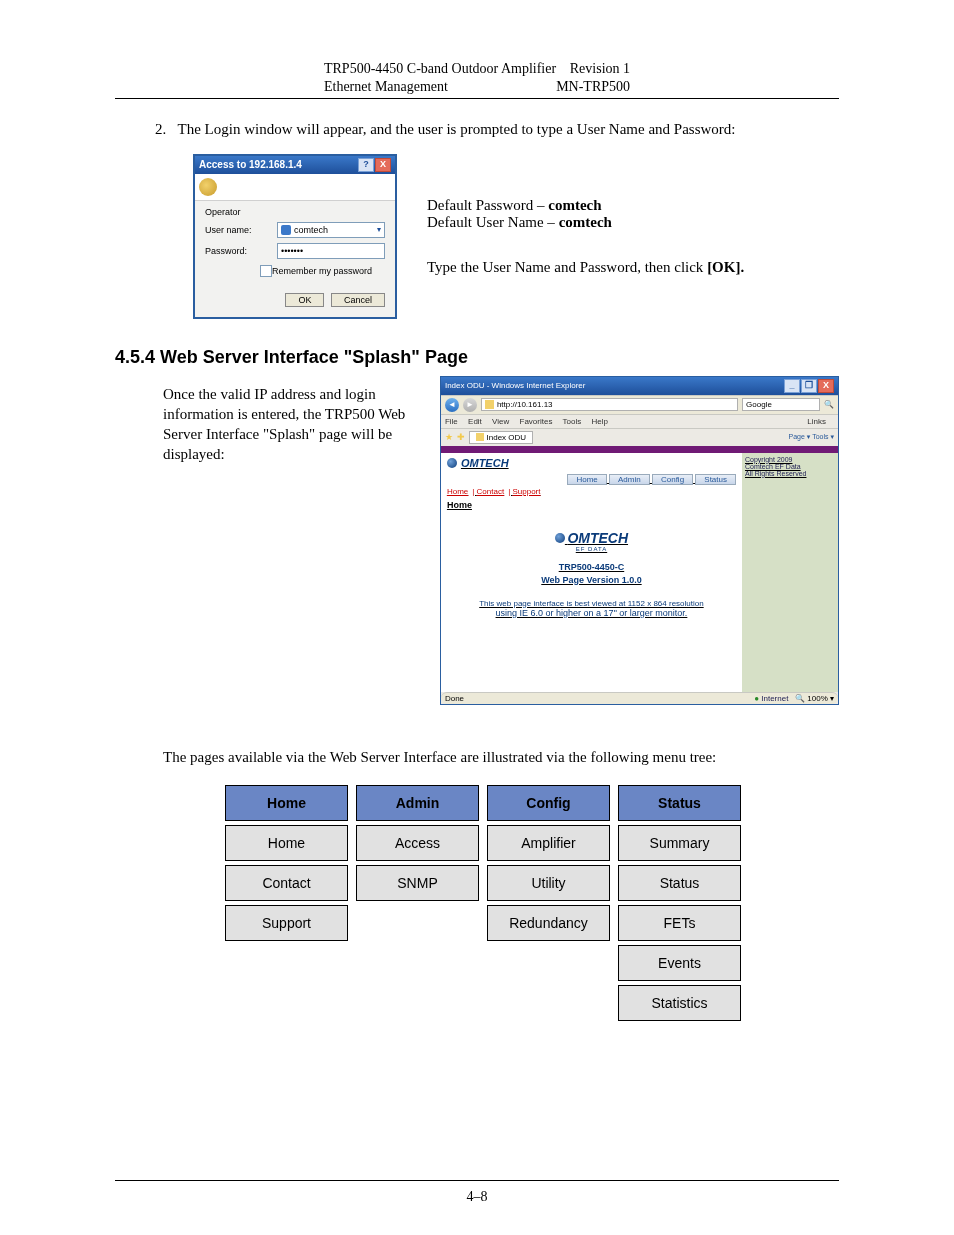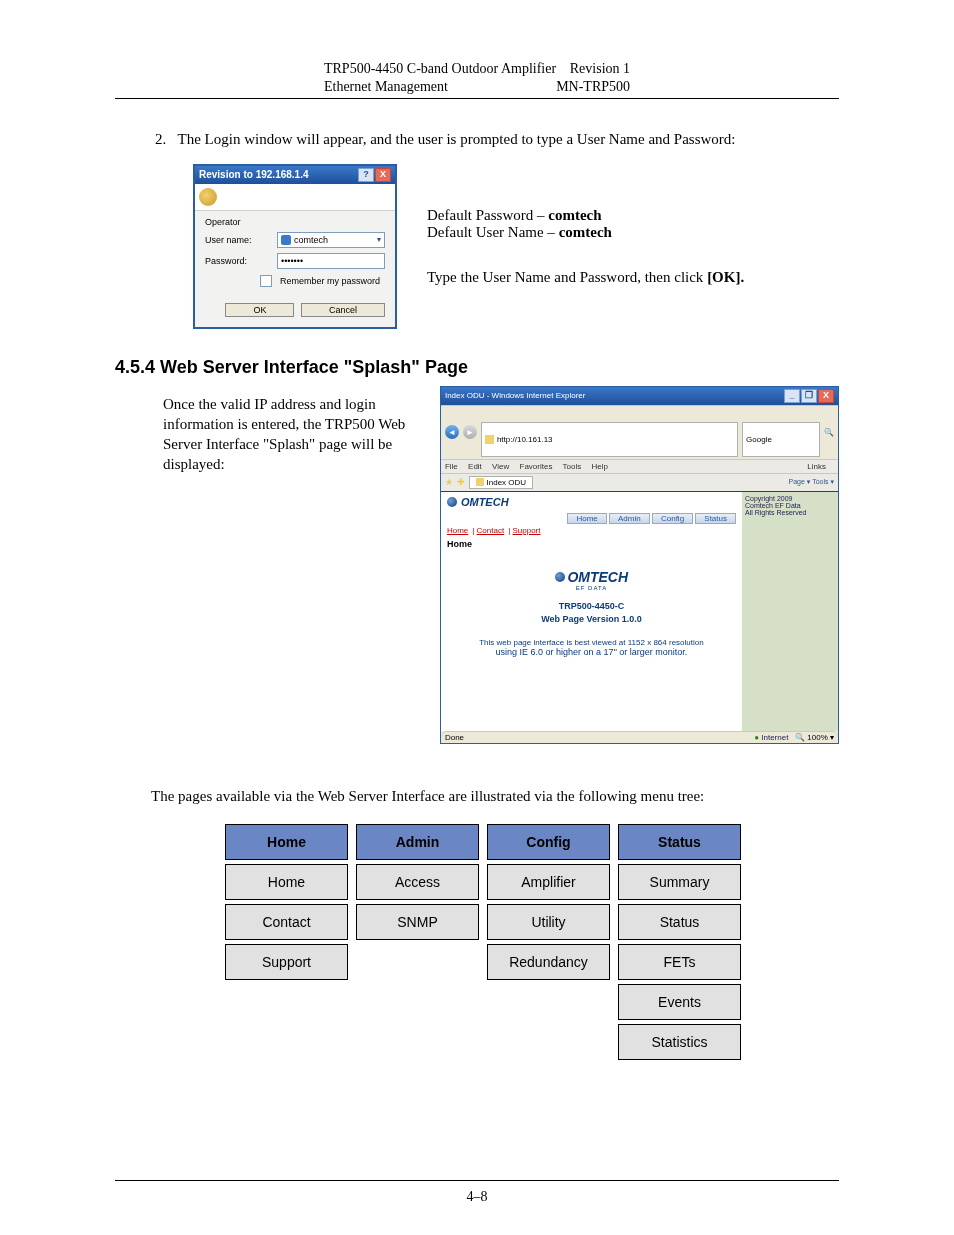--- a/index.html
+++ b/index.html
@@ -17,21 +17,21 @@
     padding: 60px 115px 40px 115px;
   }
   .hdr {
     display: flex;
     justify-content: center;
     font-size: 14px;
     line-height: 1.3;
   }
   hr.sep { border: none; border-top: 1px solid #000; margin: 2px 0 0 0; }
   .body-text { font-size: 15px; line-height: 1.35; }
-  .num-item { margin-top: 30px; margin-left: 40px; }
+  .num-item { margin-top: 20px; margin-left: 40px; }
   .login-side { margin-left: 65px; font-size: 15px; }
   .h454 {
     font-family: Arial, Helvetica, sans-serif;
     font-weight: bold;
     font-size: 18px;
     margin-top: 28px;
   }
   .intro454 { margin-top: 8px; width: 260px; font-family: Liberation Serif, serif; }
   
   .login-dlg {
@@ -65,50 +65,50 @@
     border: 1px solid #7f9db9;
     background: #fff;
     height: 14px;
     padding: 0 3px;
     font-size: 9px;
     display: flex;
     align-items: center;
     justify-content: space-between;
   }
   .inp .arrow { color:#1e4f9a; font-size:8px; }
-  .chk { display:flex; align-items:center; margin-top:6px; margin-left:55px; gap:8px; }
+  .chk { display:flex; align-items:center; margin-top:6px; margin-left:55px; gap:0; }
   .chk-box { width:10px; height:10px; border:1px solid #7f9db9; background:#fff; }
   .btn-row { text-align: right; margin-top: 16px; }
-  .dlg-btn { display:inline-block; border:1px solid #888; background:#ece9d8; font-size:9px; padding:1px 27px; margin-left:4px; }
+  .dlg-btn { display:inline-block; border:1px solid #888; background:#ece9d8; font-size:9px; padding:1px 12px; margin-left:4px; }
   
   .browser {
     width: 405px;
     border: 1px solid #2a5ea0;
     font-family: Tahoma, Arial, sans-serif;
     font-size: 8px;
     background: #eceae4;
     color: #000;
   }
   .br-title {
     background: linear-gradient(#3a78c9, #1e4f9a);
     color: #fff;
     padding: 2px 4px;
     display:flex; justify-content:space-between; align-items:center;
   }
   .br-title .btns { display:flex; }
   .br-addr { display:flex; align-items:center; padding:2px 4px; gap:4px; border-top:1px solid #c9c9c3; border-bottom:1px solid #c9c9c3; background:#ece9d8;}
   .nav-circ { width:14px; height:14px; border-radius:50%; background:linear-gradient(#6fb2ef,#2a6fc2); display:flex; align-items:center; justify-content:center; color:#fff; font-size:8px;}
-  .addr-box { flex:1; background:#fff; border:1px solid #b0b0b0; padding:12px 3px; display:flex; align-items:center; gap:3px;margin-top:14px;}
+  .addr-box { flex:1; background:#fff; border:1px solid #b0b0b0; padding:1px 3px; display:flex; align-items:center; gap:3px;}
   .br-menu { padding:2px 4px; font-size:8px; color:#333; border-bottom:1px solid #c9c9c3; }
   .br-menu span { margin-right:8px; }
   .br-row2 { display:flex; justify-content:space-between; align-items:center; padding:2px 4px; font-size:8px; }
   .br-tab { background:#fff; border:1px solid #b0b0b0; padding:1px 6px; display:flex; align-items:center; gap:3px;}
   .star { color:#f2c94c; font-size:9px; }
   .br-tools { color:#2a5a9a; font-size:7px; }
-  .br-content { display:flex; background:#fff; border-top:1px solid #701a75; }
+  .br-content { display:flex; background:#fff; border-top:7px solid #701a75;text-decoration:underline; }
   .br-main { flex:1; padding:4px 6px; }
   .logo-row { display:flex; align-items:center; gap:4px; }
   .comt-logo { font-family: Arial; font-style: italic; font-weight: bold; color:#0b3b7a; font-size:11px; }
   .comt-dot { width:10px; height:10px; border-radius:50%; background:radial-gradient(circle at 35% 35%, #6fa0d8, #0b3b7a); display:inline-block;}
   .tab-bar { margin-top:17px; }
   .svtab { display:inline-block; background:linear-gradient(#e8eef7,#c8d6ea); border:1px solid #9ab; padding:0 8px; font-size:8px; color:#2a5a9a;}
   .crumb { color:#c00; font-size:8px; margin-top:2px;}
   .crumb a { color:#c00; text-decoration:underline; margin-right:4px;}
   .bold-home { font-weight:bold; margin-top:4px; font-size:9px;}
   .splash-center { text-align:center; margin-top:20px; color:#0b3b7a; font-size:9px;}
@@ -154,21 +154,21 @@
 
   <div class="body-text num-item">
     <span>2.</span>
     &nbsp;&nbsp;<span>The Login window will appear, and the user is prompted to type a User Name and Password:</span>
   </div>
 
   <div style="display:flex; align-items:center; margin-top:14px; margin-left:78px; gap:20px;">
 
     <div class="login-dlg">
       <div class="login-title">
-        <span>Revision to 192.168.1.4</span>
+        <span>Access to 192.168.1.4</span>
         <span style="display:flex;">
           <span class="tb-btn">?</span>
           <span class="tb-btn close-btn">X</span>
         </span>
       </div>
       <div class="key-band">
         <span class="key-ico"></span>
       </div>
       <div class="login-body">
         <div>Operator</div>
@@ -303,21 +303,21 @@
         <span>
           <span style="color:#2a8a2a;">●</span>
           <span class="zone">Internet</span>
           &nbsp; <span>🔍</span>
           <span>100%</span> ▾
         </span>
       </div>
     </div>
   </div>
 
-  <div class="body-text" style="margin-top:42px; margin-left:36px;">The pages available via the Web Server Interface are illustrated via the following menu tree:</div>
+  <div class="body-text" style="margin-top:42px; margin-left:48px;">The pages available via the Web Server Interface are illustrated via the following menu tree:</div>
 
   <div class="menu-grid">
     <div class="menu-col">
       <div class="cell header">Home</div>
       <div class="cell item">Home</div>
       <div class="cell item">Contact</div>
       <div class="cell item">Support</div>
     </div>
     <div class="menu-col">
       <div class="cell header">Admin</div>

